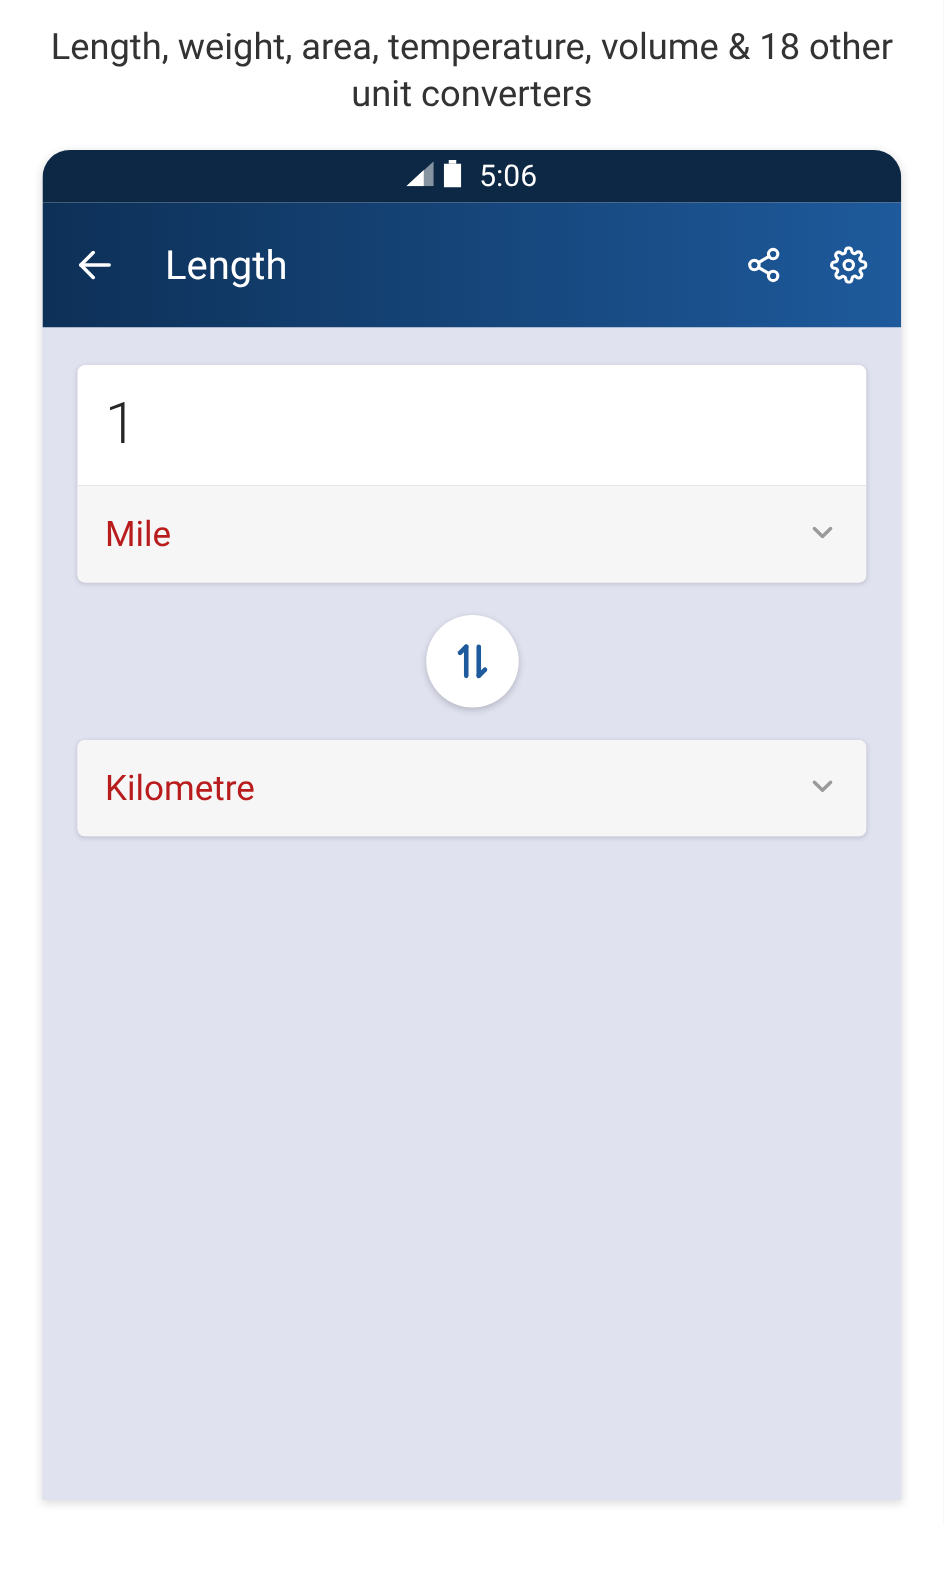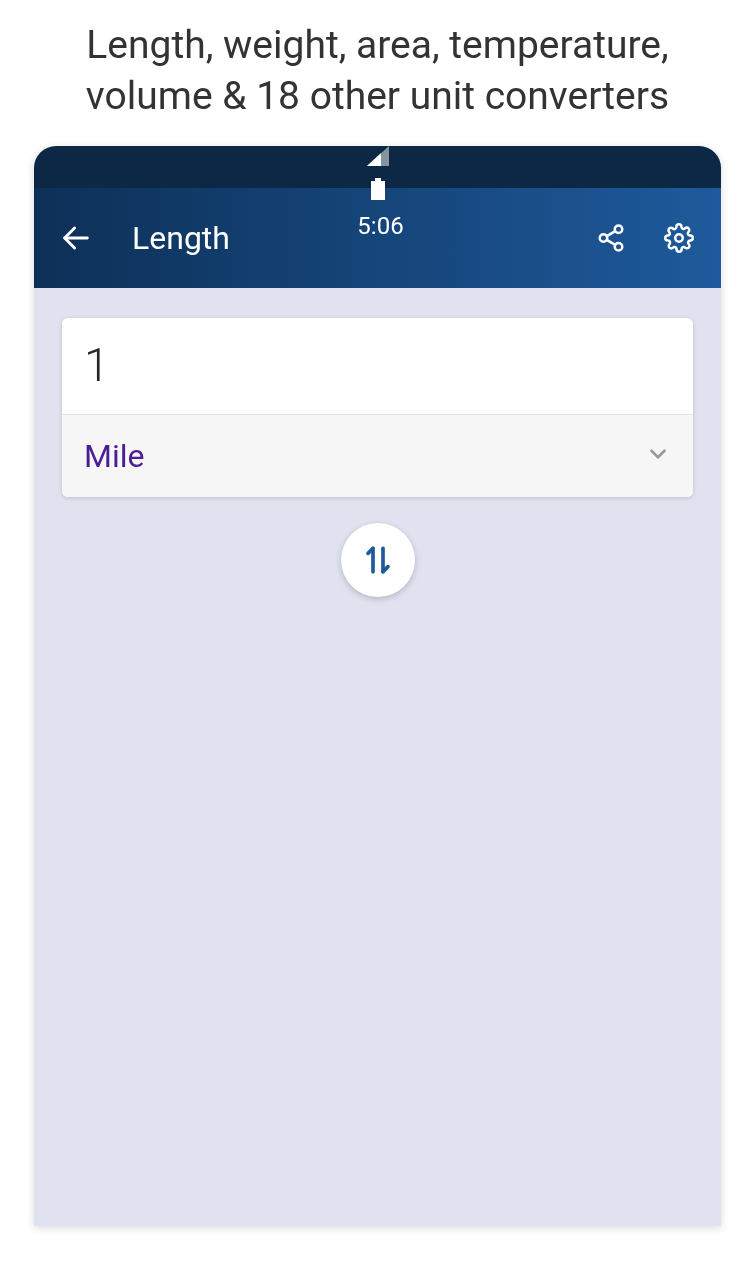--- a/index.html
+++ b/index.html
@@ -15,42 +15,41 @@
     padding: 20px 30px 10px;
   }
   .promo-title {
     font-size: 42px;
     font-weight: 800;
     letter-spacing: 3px;
     color: #2b5a87;
     margin-bottom: 8px;
   }
   .promo-subtitle {
-    font-size: 39px;
+    font-size: 29px;
     color: #333;
     line-height: 1.3;
     font-weight: 400;
   }
   .device-frame {
     margin: 15px 34px 0;
     border-radius: 22px 22px 0 0;
     overflow: hidden;
     box-shadow: 0 2px 8px rgba(0,0,0,0.15);
     height: 1080px;
     background: #e0e2f0;
   }
   .status-bar {
     background: #0d2845;
     height: 42px;
     display: flex;
     align-items: center;
-    justify-content: flex-start;
+    justify-content: center;
     padding: 0 16px;
     gap: 8px;
-    flex-direction: column;
   }
   .status-time {
     color: #fff;
     font-size: 24px;
     font-weight: 400;
     margin-left: 6px;
   }
   .app-bar {
     background: linear-gradient(90deg, #0d3057 0%, #1e5a9c 100%);
     height: 100px;
@@ -93,22 +92,22 @@
   }
   .card-unit {
     background: #f6f6f6;
     padding: 22px 22px;
     display: flex;
     align-items: center;
     justify-content: space-between;
     cursor: pointer;
   }
   .card-unit-label {
-    font-size: 32px;
-    color: #4c1d95;
+    font-size: 28px;
+    color: #b91c1c;
   }
   .swap-container {
     display: flex;
     justify-content: center;
     margin: 26px 0;
   }
   .swap-btn {
     width: 74px;
     height: 74px;
     background: #fff;
@@ -190,17 +189,25 @@
           <line x1="9" y1="19" x2="9" y2="5"></line>
           <polyline points="5 9 9 5 13 9" transform="translate(0 0)" opacity="0"></polyline>
           <polyline points="6 8 9 5 9 5"></polyline>
           <line x1="15" y1="5" x2="15" y2="19"></line>
           <polyline points="18 16 15 19 15 19"></polyline>
         </svg>
       </div>
     </div>
 
     <div class="card">
+      <div class="card-unit">
+        <span class="card-unit-label">Kilometre</span>
+        <span>
+          <svg width="26" height="26" viewBox="0 0 24 24" fill="none" stroke="#9a9a9a" stroke-width="2.5" stroke-linecap="round" stroke-linejoin="round">
+            <polyline points="6 9 12 15 18 9"></polyline>
+          </svg>
+        </span>
+      </div>
     </div>
 
   </div>
 
 </div>
 
 </body></html>

